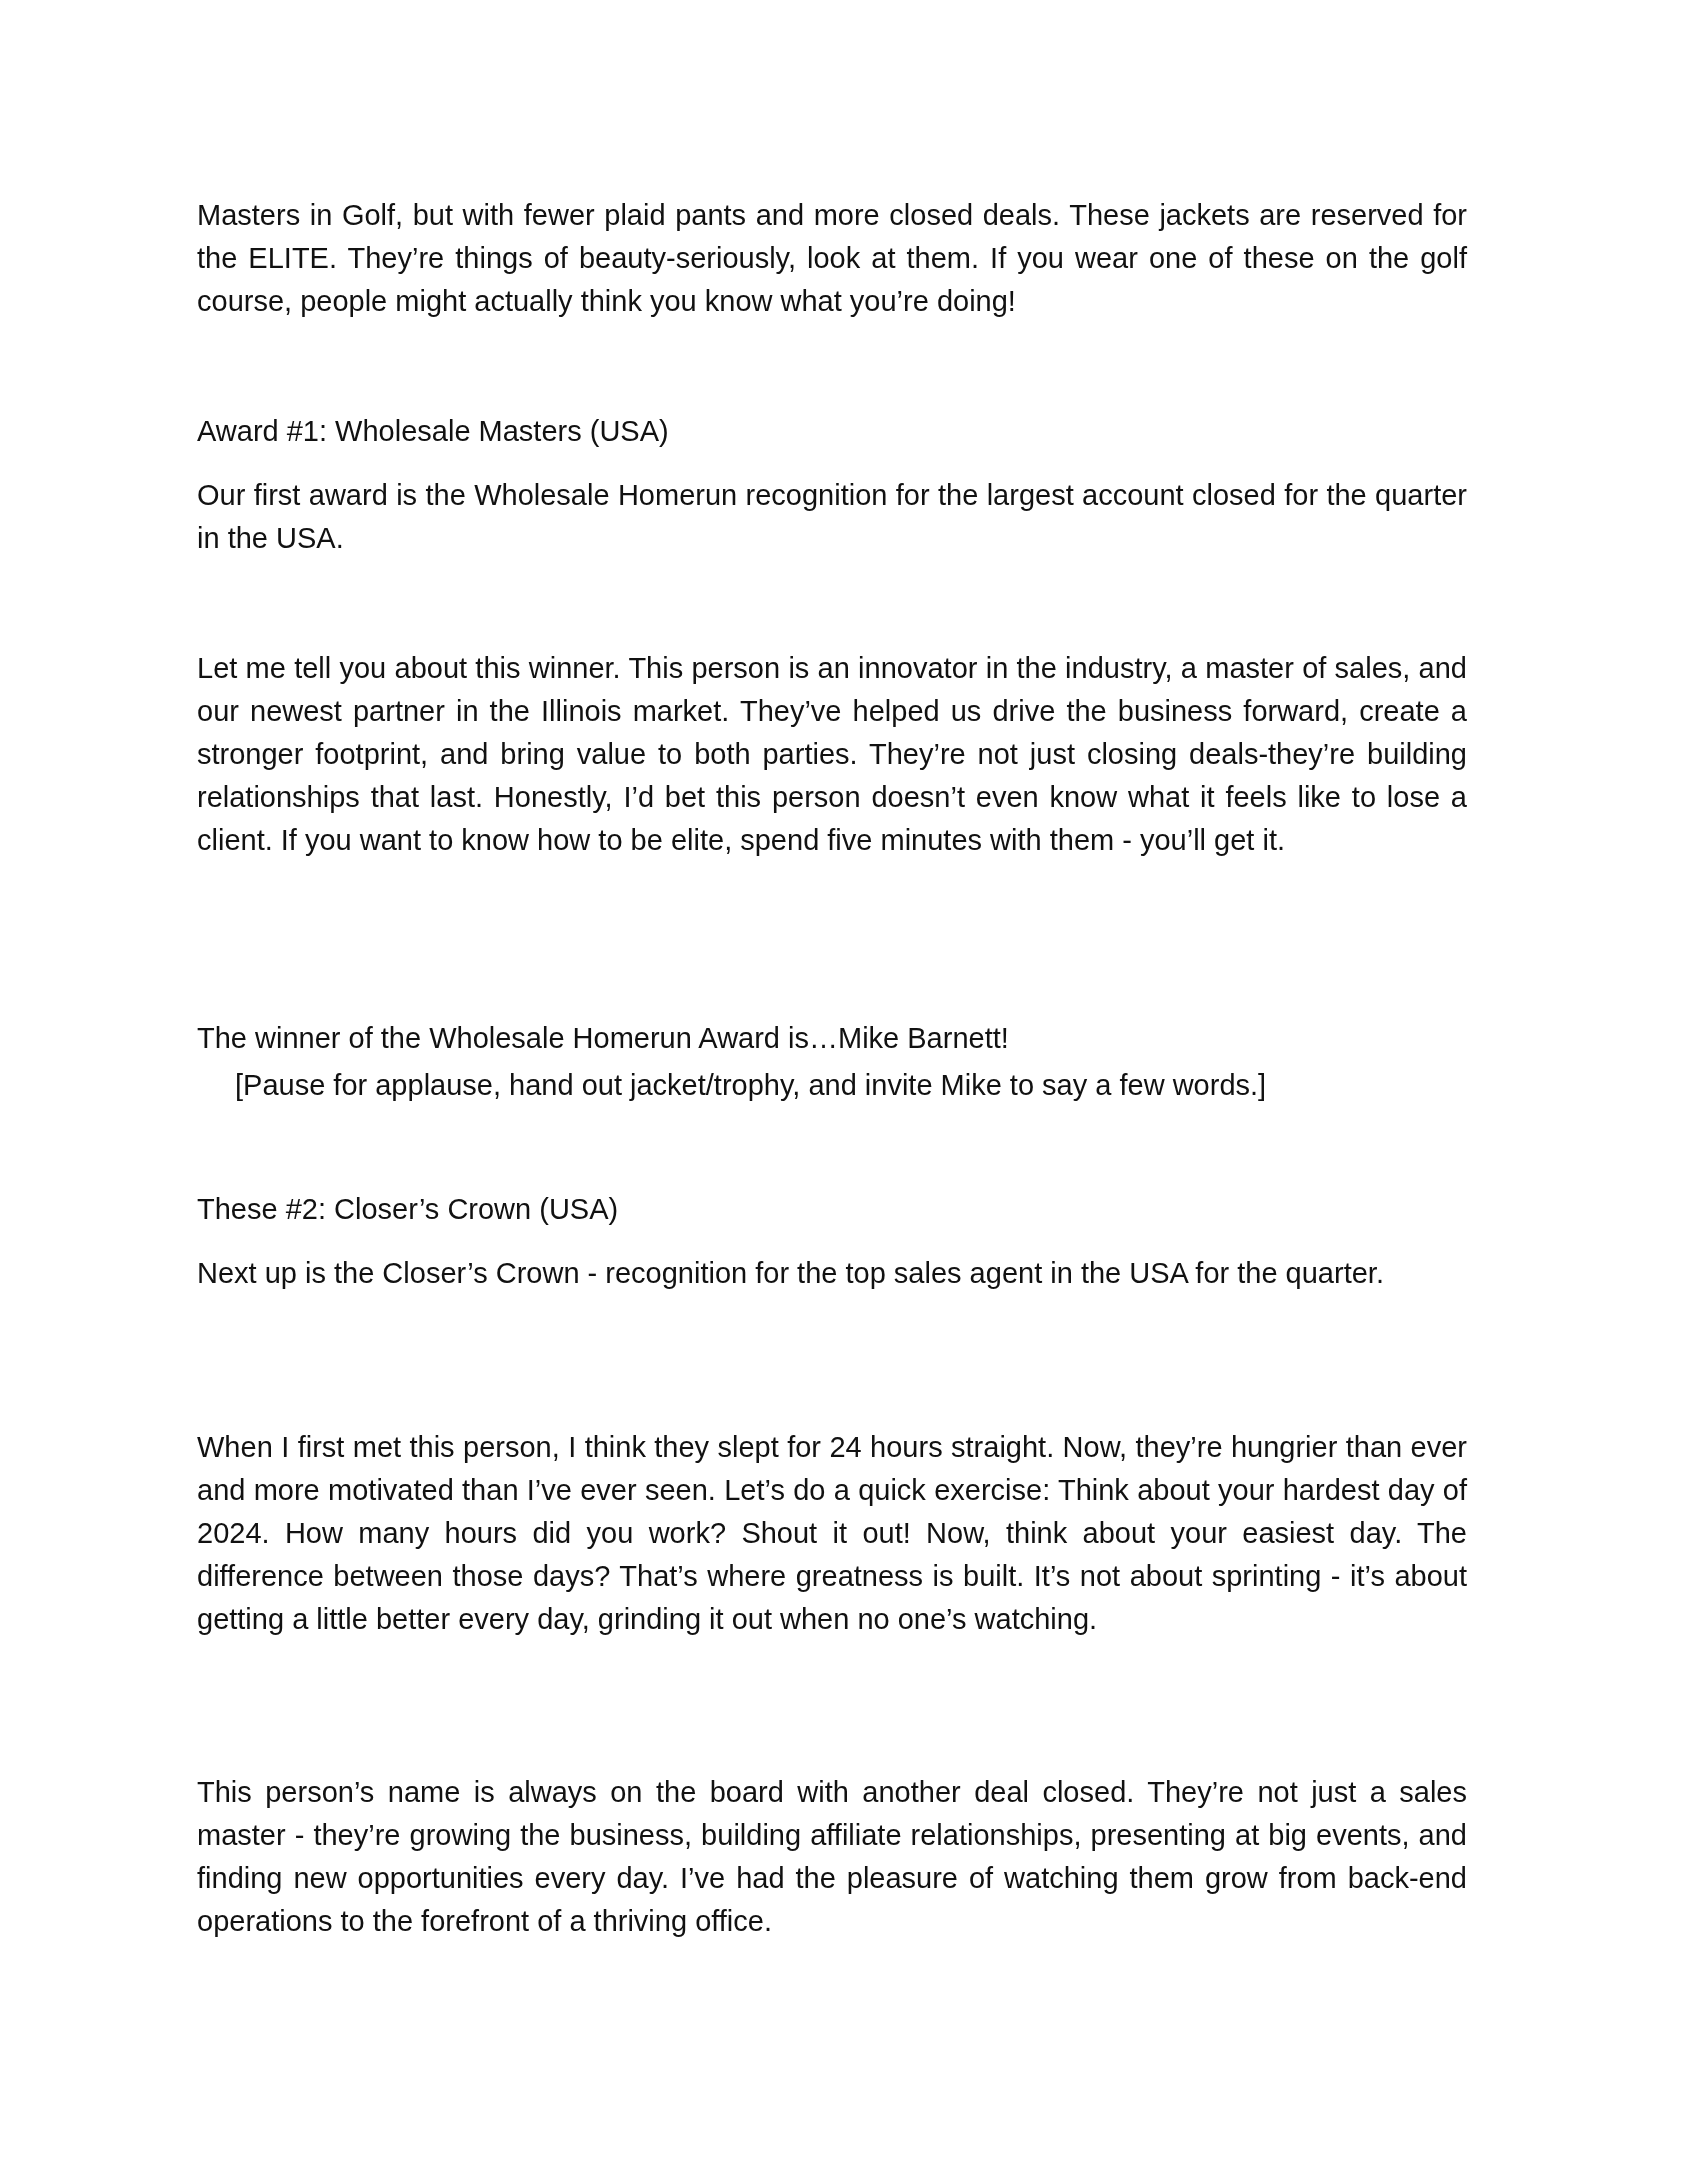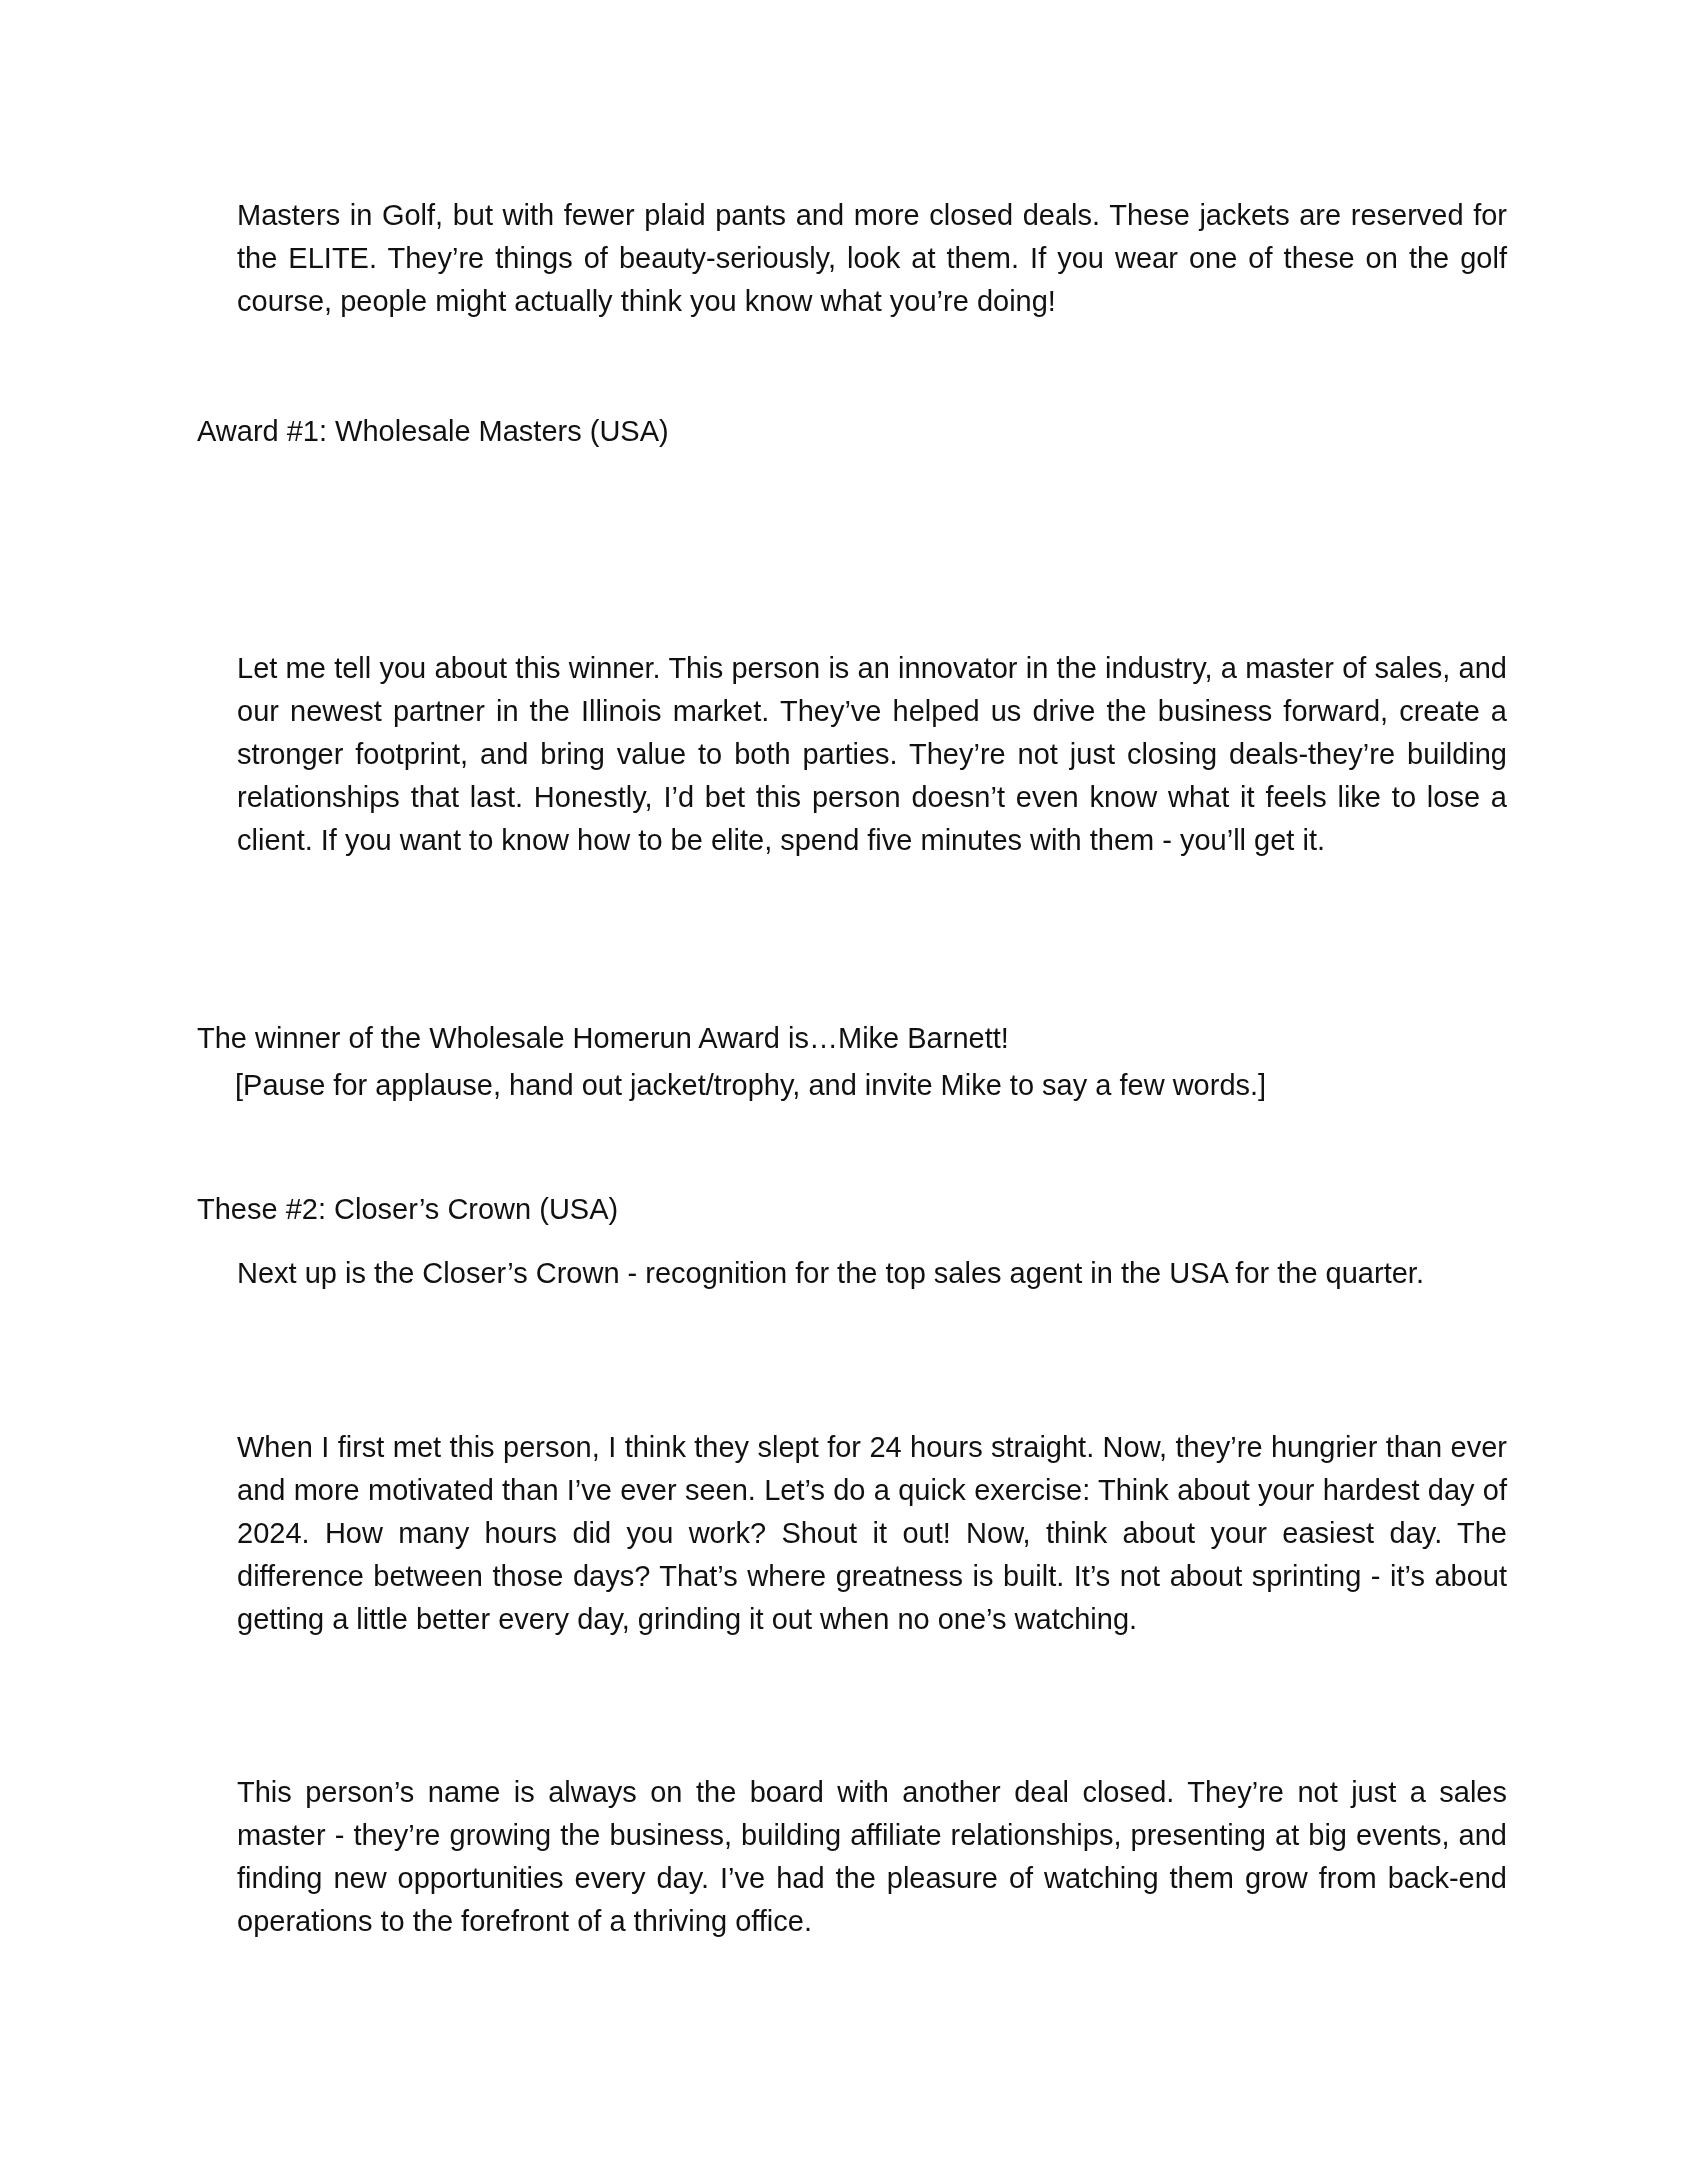--- a/index.html
+++ b/index.html
@@ -8,28 +8,29 @@
   .blk {
     position: absolute;
     left: 197px;
     width: 1270px;
     margin: 0;
     font-family: "Liberation Sans", sans-serif;
     font-size: 29px;
     line-height: 43px;
     color: #111111;
   }
-  .just { text-align: justify; text-align-last: left; margin-left: 40px; }
+  .just { text-align: justify; text-align-last: left; }
 </style>
 </head>
 <body>
 
 <div class="page">
   <p class="blk just" style="top:194px;">Masters in Golf, but with fewer plaid pants and more closed deals. These jackets are reserved for the ELITE. They’re things of beauty-seriously, look at them. If you wear one of these on the golf course, people might actually think you know what you’re doing!</p>
   <p class="blk" style="top:410px;">Award #1: Wholesale Masters (USA)</p>
+  <p class="blk just" style="top:474px;">Our first award is the Wholesale Homerun recognition for the largest account closed for the quarter in the USA.</p>
   <p class="blk just" style="top:647px;">Let me tell you about this winner. This person is an innovator in the industry, a master of sales, and our newest partner in the Illinois market. They’ve helped us drive the business forward, create a stronger footprint, and bring value to both parties. They’re not just closing deals-they’re building relationships that last. Honestly, I’d bet this person doesn’t even know what it feels like to lose a client. If you want to know how to be elite, spend five minutes with them - you’ll get it.</p>
   <p class="blk" style="top:993px;margin-top:24px;">The winner of the Wholesale Homerun Award is…Mike Barnett!</p>
   <p class="blk" style="top:1064px;margin-left:38px;">[Pause for applause, hand out jacket/trophy, and invite Mike to say a few words.]</p>
   <p class="blk" style="top:1188px;">These #2: Closer’s Crown (USA)</p>
   <p class="blk just" style="top:1252px;">Next up is the Closer’s Crown - recognition for the top sales agent in the USA for the quarter.</p>
   <p class="blk just" style="top:1426px;">When I first met this person, I think they slept for 24 hours straight. Now, they’re hungrier than ever and more motivated than I’ve ever seen. Let’s do a quick exercise: Think about your hardest day of 2024. How many hours did you work? Shout it out! Now, think about your easiest day. The difference between those days? That’s where greatness is built. It’s not about sprinting - it’s about getting a little better every day, grinding it out when no one’s watching.</p>
   <p class="blk just" style="top:1771px;">This person’s name is always on the board with another deal closed. They’re not just a sales master - they’re growing the business, building affiliate relationships, presenting at big events, and finding new opportunities every day. I’ve had the pleasure of watching them grow from back-end operations to the forefront of a thriving office.</p>
 </div>
 
 

